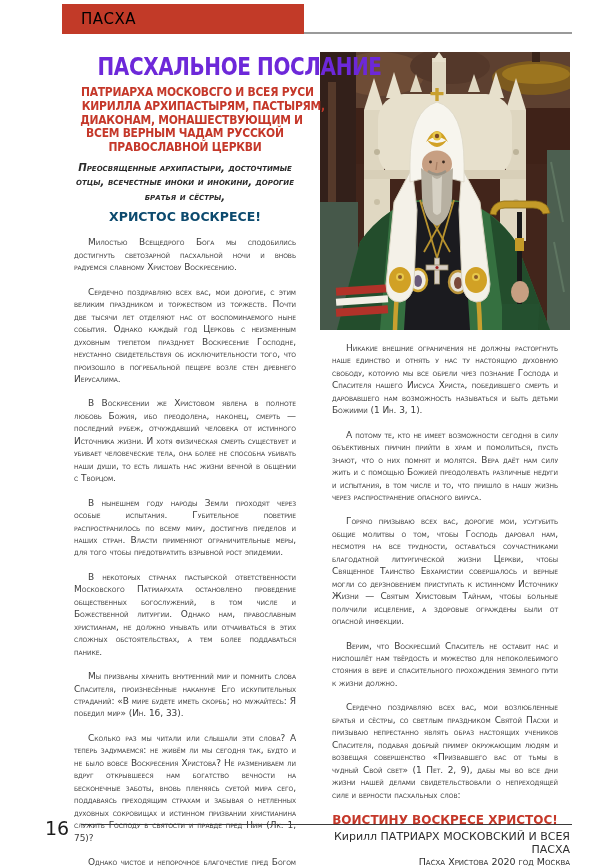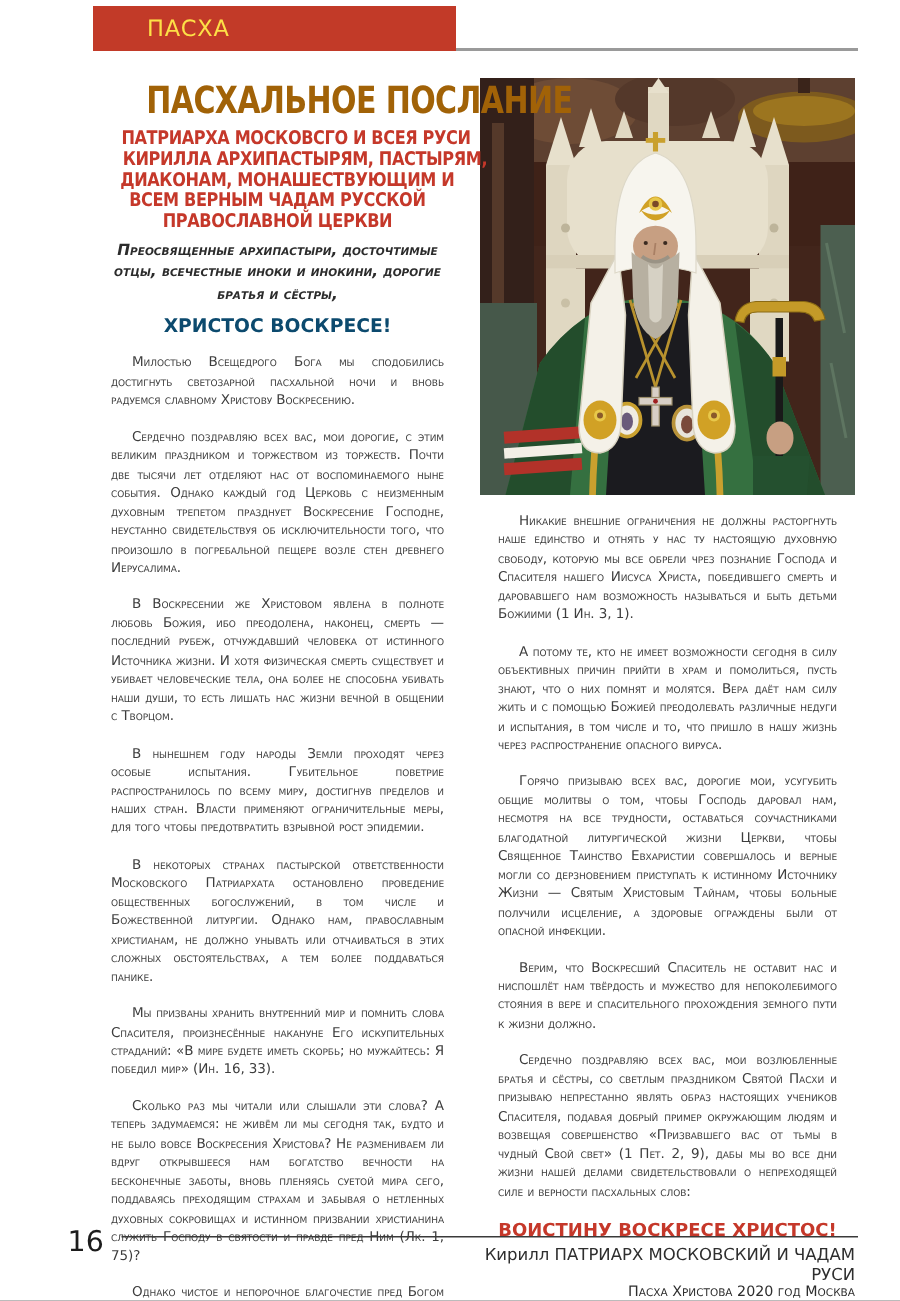--- a/index.html
+++ b/index.html
@@ -3,33 +3,33 @@
 <meta charset="utf-8">
 <style>
   html,body{margin:0;padding:0;background:#888;}
   .page{
     position:relative;width:600px;height:867px;background:#ffffff;
     overflow:hidden;font-family:"DejaVu Sans",sans-serif;margin:0 auto;
   }
   
   .kicker-bar{
     position:absolute;left:62px;top:4px;width:242px;height:30px;
-    background:#c23a28;color:#fde047;font-size:15px;line-height:30px;
-    padding-left:36px;box-sizing:border-box;letter-spacing:.5px;z-index:2;
+    background:#c23a28;color:#000000;font-size:15px;line-height:30px;
+    padding-left:19px;box-sizing:border-box;letter-spacing:.5px;z-index:2;
   }
   .header-rule{
     position:absolute;left:62px;right:28px;top:32px;height:2px;background:#9a9a9a;z-index:1;
   }
   
   .content{
     position:absolute;left:62px;top:52px;width:508px;display:flex;gap:12px;
   }
   .col-left{width:246px;}
   .col-right{width:250px;}
-  .art-title{margin:2px 0 5px 0;color:#a16207;font-weight:bold;
+  .art-title{margin:2px 0 5px 0;color:#6d28d9;font-weight:bold;
     font-size:25px;line-height:26px;text-align:center;white-space:nowrap;}
   .art-title .fit{display:inline-block;transform:scaleX(.8);transform-origin:center;letter-spacing:-.5px;}
   .subtitle-line{color:#c5382a;font-weight:bold;font-size:12.5px;line-height:13.8px;
     text-align:center;white-space:nowrap;}
   .subtitle-line .fit{display:inline-block;transform:scaleX(.86);transform-origin:center;letter-spacing:-.3px;}
   .salutation{margin:7px 4px 0 4px;font-size:10.2px;font-weight:bold;font-style:italic;
     font-variant:small-caps;text-align:center;line-height:14.5px;color:#2c2c2c;}
   .greeting{margin:5px 0 6px 0;color:#0c4a6e;font-weight:bold;font-size:12.5px;text-align:center;}
   p.body{margin:12px;font-size:9px;line-height:12.45px;letter-spacing:-.05px;color:#3d3d3d;
     text-align:justify;text-indent:14px;font-variant:small-caps;}
@@ -201,21 +201,21 @@
             <path d="M182,252 L220,252 L218,278 L182,278 Z" fill="#24502f"></path>
           </g>
         </svg>
       </div>
       <p class="body">Никакие внешние ограничения не должны расторгнуть наше единство и отнять у нас ту настоящую духовную свободу, которую мы все обрели чрез познание Господа и Спасителя нашего Иисуса Христа, победившего смерть и даровавшего нам возможность называться и быть детьми Божиими (1 Ин. 3, 1).</p>
       <p class="body">А потому те, кто не имеет возможности сегодня в силу объективных причин прийти в храм и помолиться, пусть знают, что о них помнят и молятся. Вера даёт нам силу жить и с помощью Божией преодолевать различные недуги и испытания, в том числе и то, что пришло в нашу жизнь через распространение опасного вируса.</p>
       <p class="body">Горячо призываю всех вас, дорогие мои, усугубить общие молитвы о том, чтобы Господь даровал нам, несмотря на все трудности, оставаться соучастниками благодатной литургической жизни Церкви, чтобы Священное Таинство Евхаристии совершалось и верные могли со дерзновением приступать к истинному Источнику Жизни — Святым Христовым Тайнам, чтобы больные получили исцеление, а здоровые ограждены были от опасной инфекции.</p>
       <p class="body">Верим, что Воскресший Спаситель не оставит нас и ниспошлёт нам твёрдость и мужество для непоколебимого стояния в вере и спасительного прохождения земного пути к жизни должно.</p>
       <p class="body">Сердечно поздравляю всех вас, мои возлюбленные братья и сёстры, со светлым праздником Святой Пасхи и призываю непрестанно являть образ настоящих учеников Спасителя, подавая добрый пример окружающим людям и возвещая совершенство «Призвавшего вас от тьмы в чудный Свой свет» (1 Пет. 2, 9), дабы мы во все дни жизни нашей делами свидетельствовали о непреходящей силе и верности пасхальных слов:</p>
       <div class="closing">ВОИСТИНУ ВОСКРЕСЕ ХРИСТОС!</div>
-      <div class="sig-name">Кирилл ПАТРИАРХ МОСКОВСКИЙ И ЧАДАМ РУСИ</div>
+      <div class="sig-name">Кирилл ПАТРИАРХ МОСКОВСКИЙ И ВСЕЯ ПАСХА</div>
       <div class="sig-date">Пасха Христова 2020 год Москва</div>
     </div>
   </div>
 
   <div class="footer">
     <div class="page-number">16</div>
     <div class="footer-right">
       <div class="footer-divider"></div>
     </div>
   </div>

